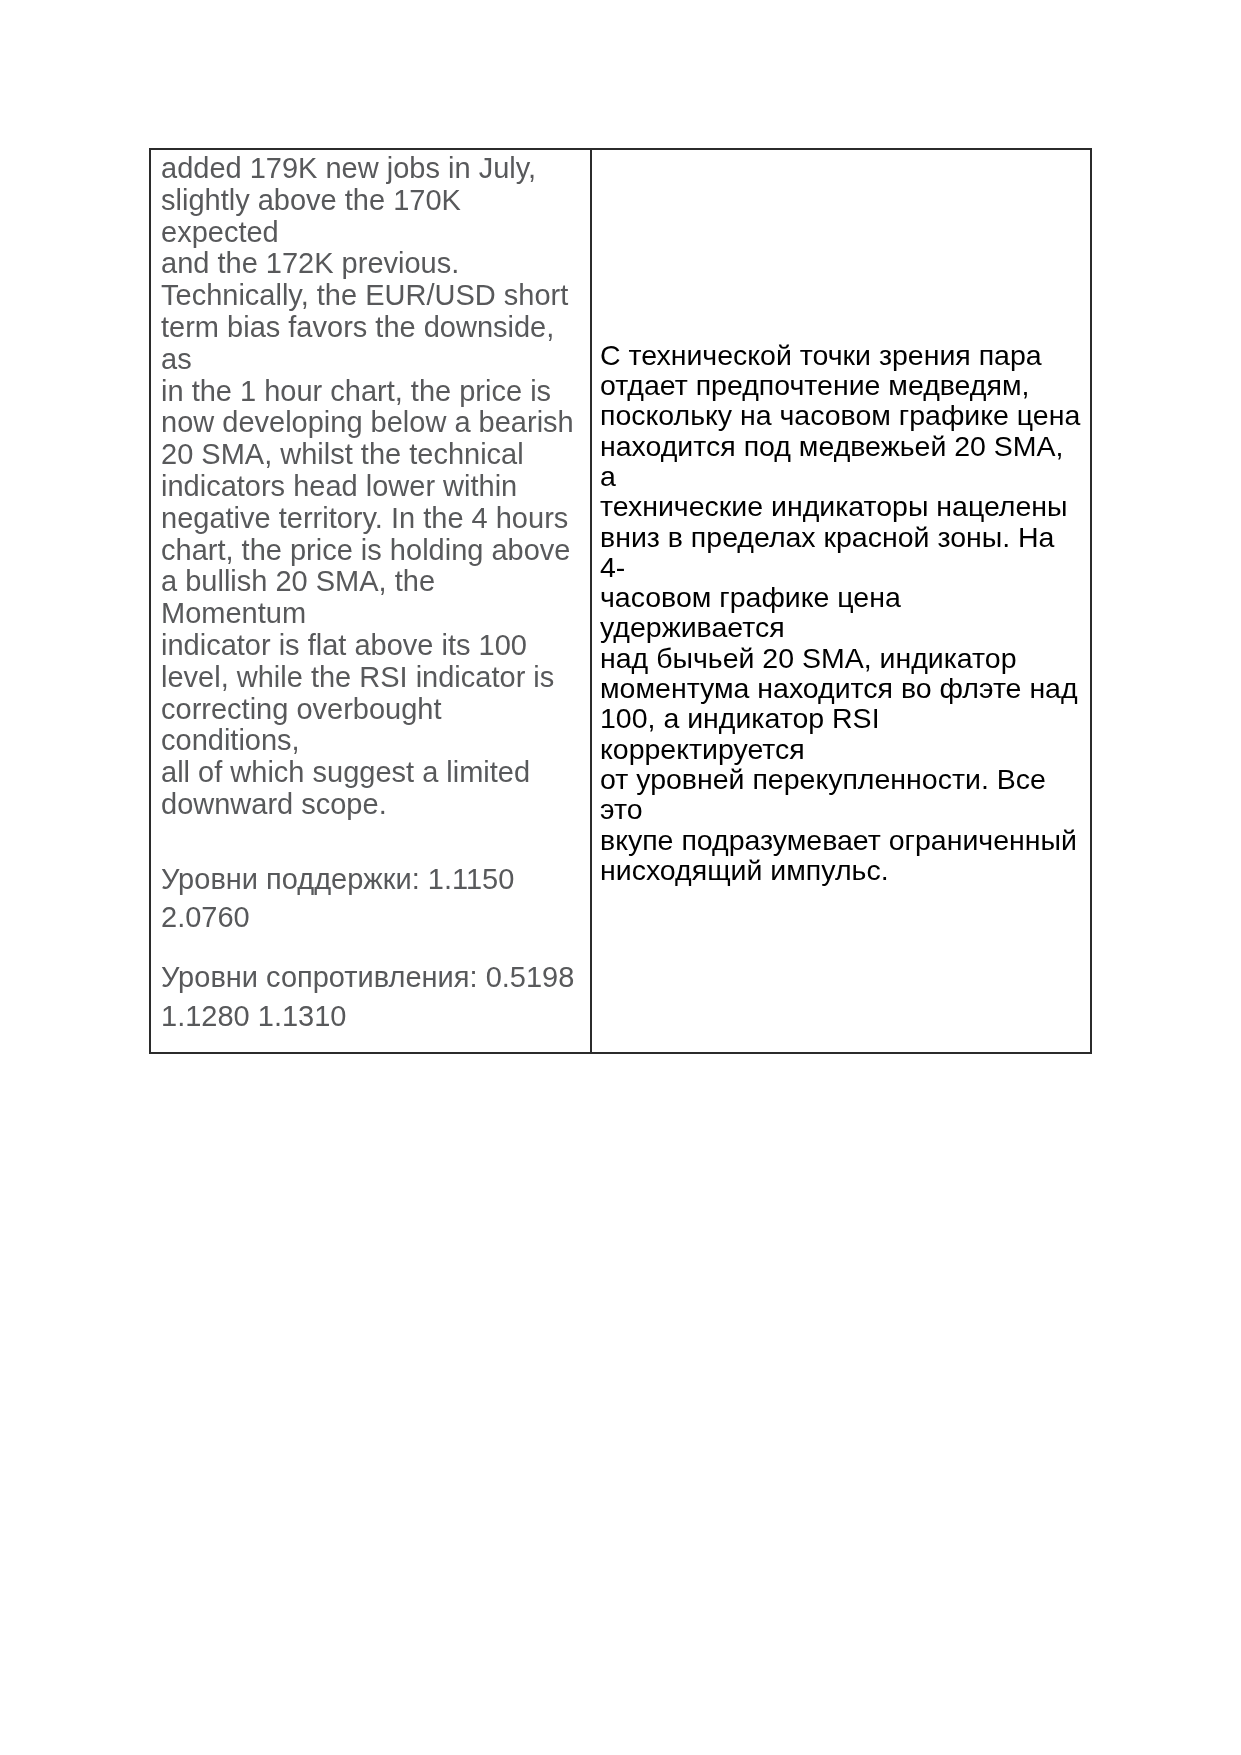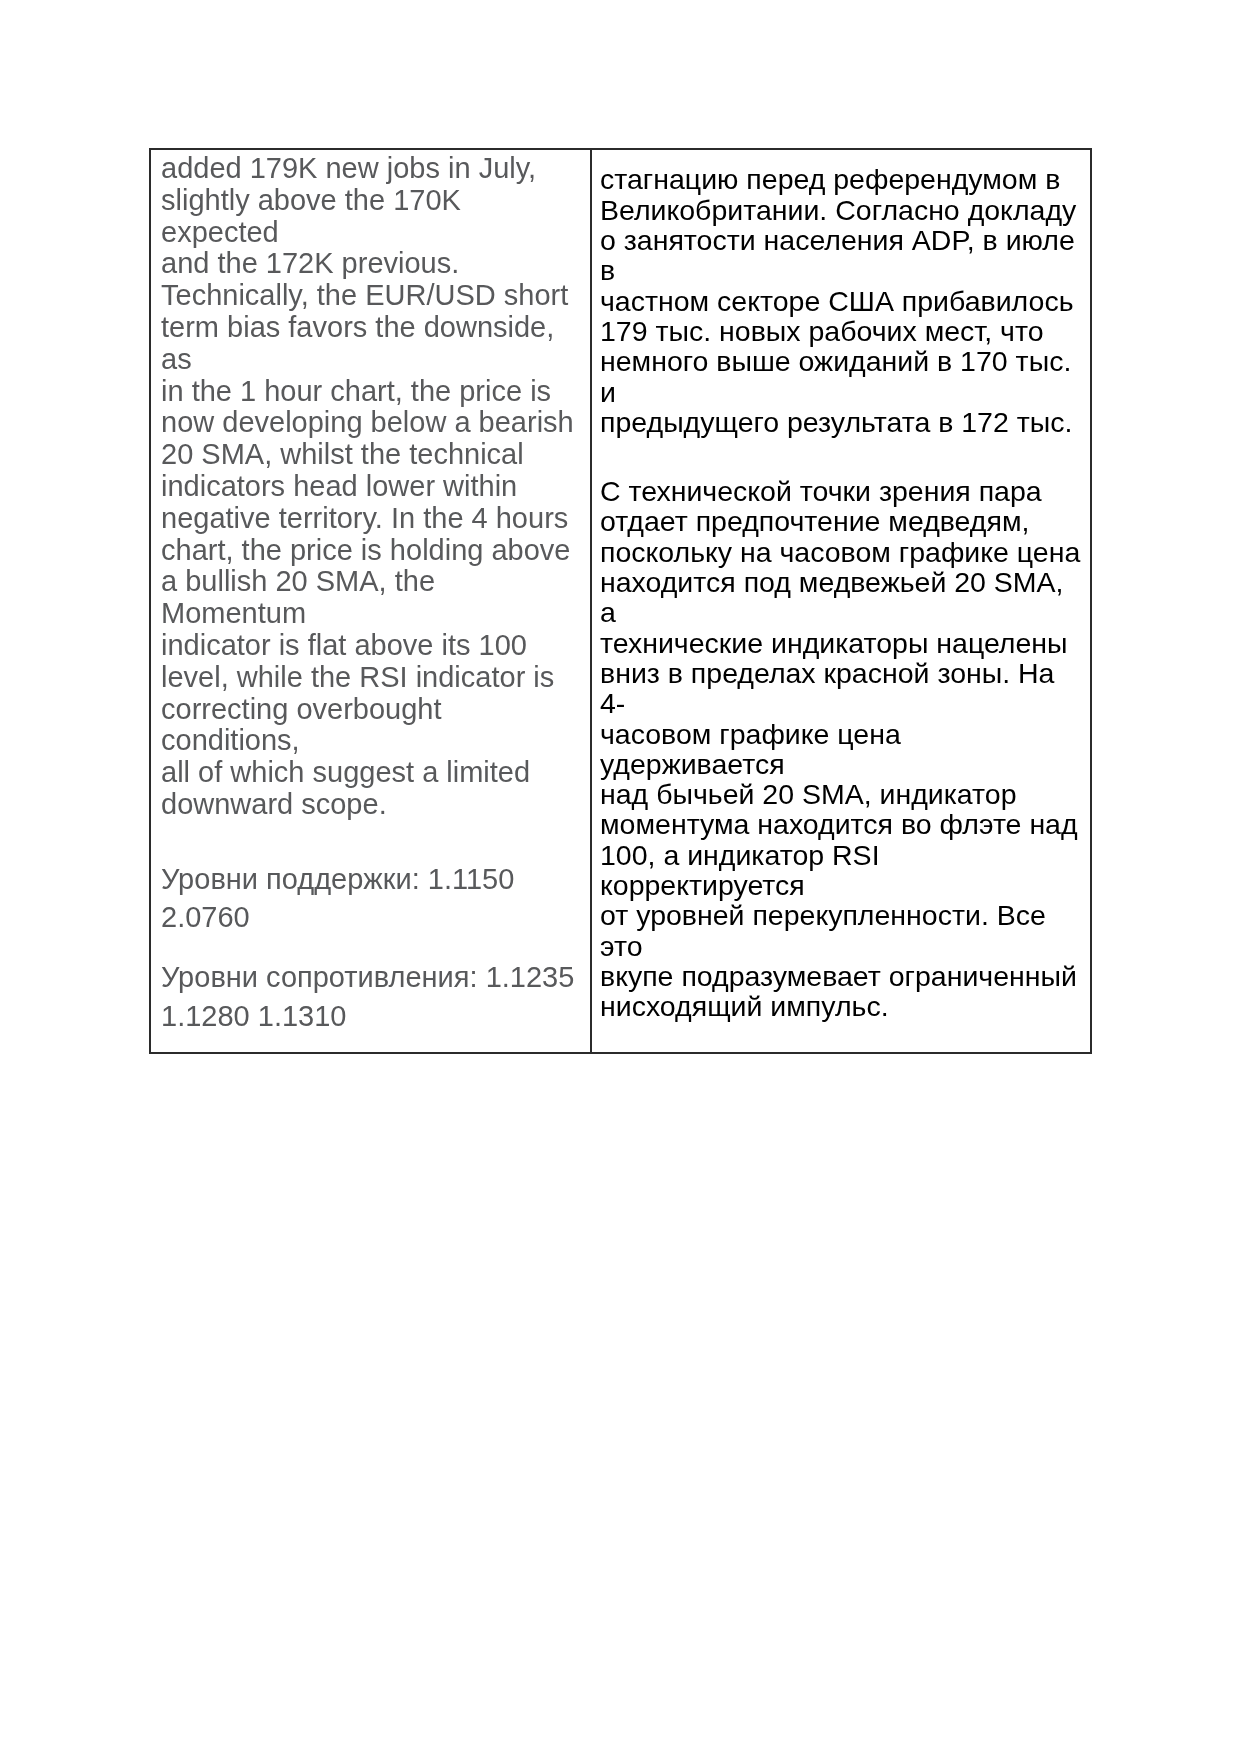--- a/index.html
+++ b/index.html
@@ -86,32 +86,25 @@
 negative territory. In the 4 hours
 chart, the price is holding above
 a bullish 20 SMA, the Momentum
 indicator is flat above its 100
 level, while the RSI indicator is
 correcting overbought conditions,
 all of which suggest a limited
 downward scope.</p>
       <p class="levels support-para">Уровни поддержки: 1.1150
 2.0760</p>
-      <p class="levels resistance-para">Уровни сопротивления: 1.1235
+      <p class="levels resistance-para">Уровни сопротивления: 0.5198
 1.1280 1.1310</p>
     </div>
 
     <div class="cell cell-ru" lang="ru">
-      <p>стагнацию перед референдумом в
-Великобритании. Согласно докладу
-о занятости населения ADP, в июле в
-частном секторе США прибавилось
-179 тыс. новых рабочих мест, что
-немного выше ожиданий в 170 тыс. и
-предыдущего результата в 172 тыс.</p>
       <p class="ru-technical-para">С технической точки зрения пара
 отдает предпочтение медведям,
 поскольку на часовом графике цена
 находится под медвежьей 20 SMA, а
 технические индикаторы нацелены
 вниз в пределах красной зоны. На 4-
 часовом графике цена удерживается
 над бычьей 20 SMA, индикатор
 моментума находится во флэте над
 100, а индикатор RSI корректируется

